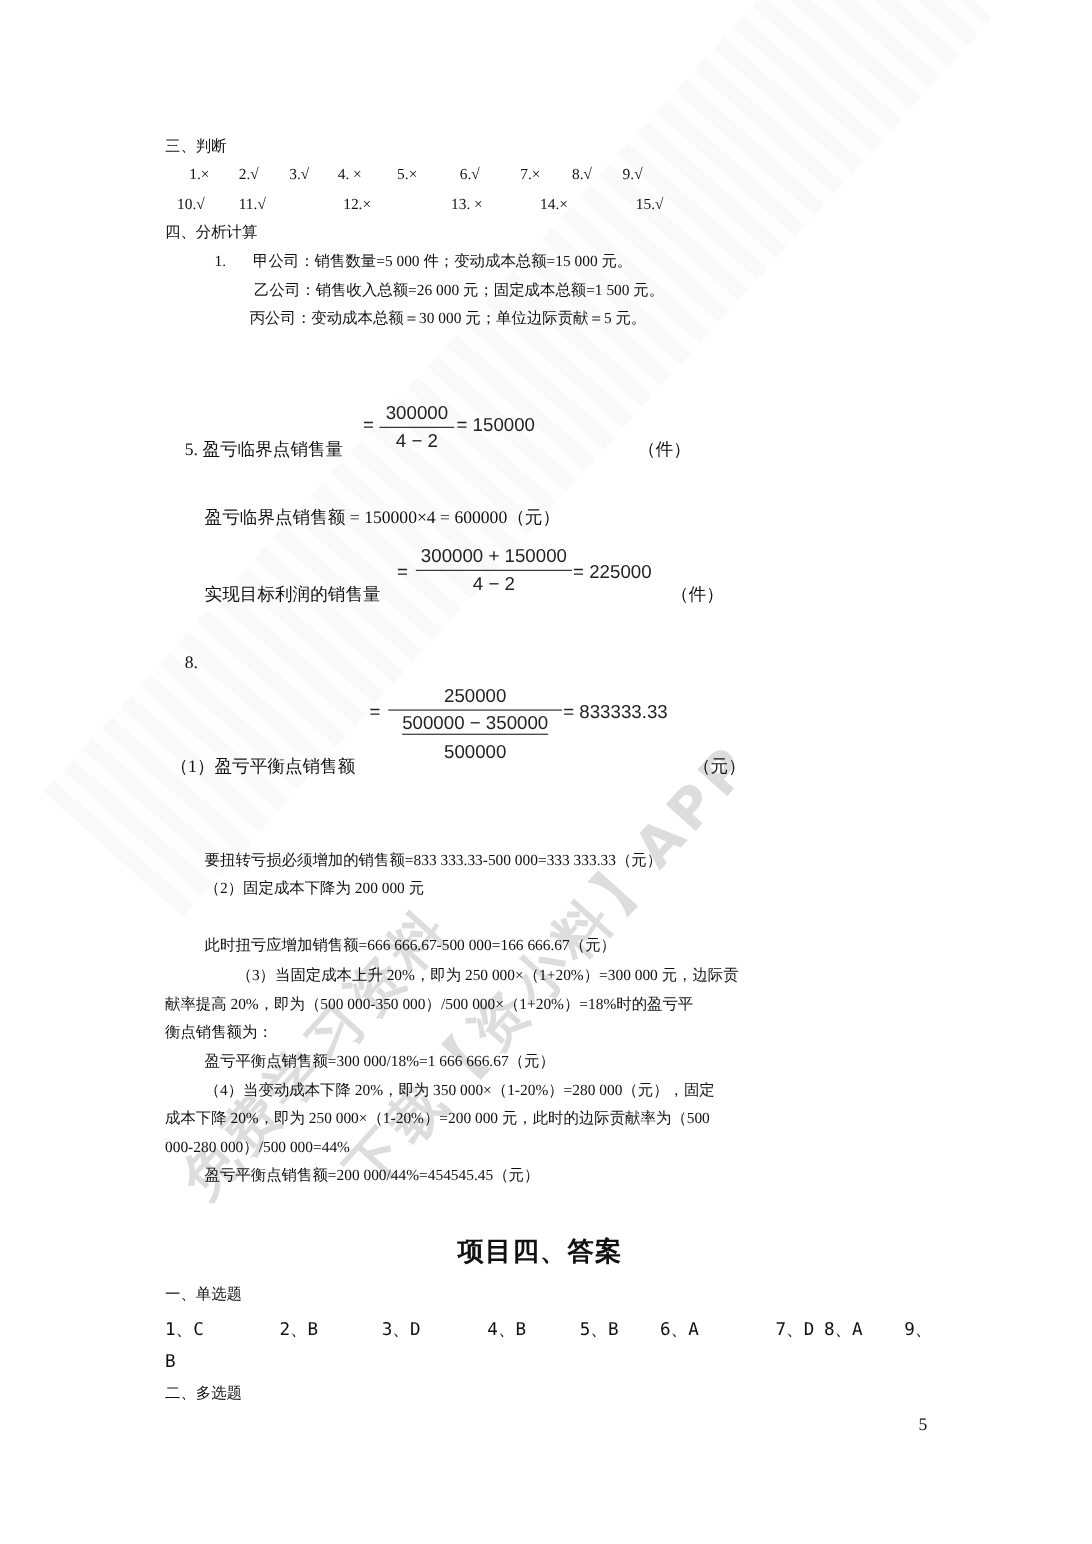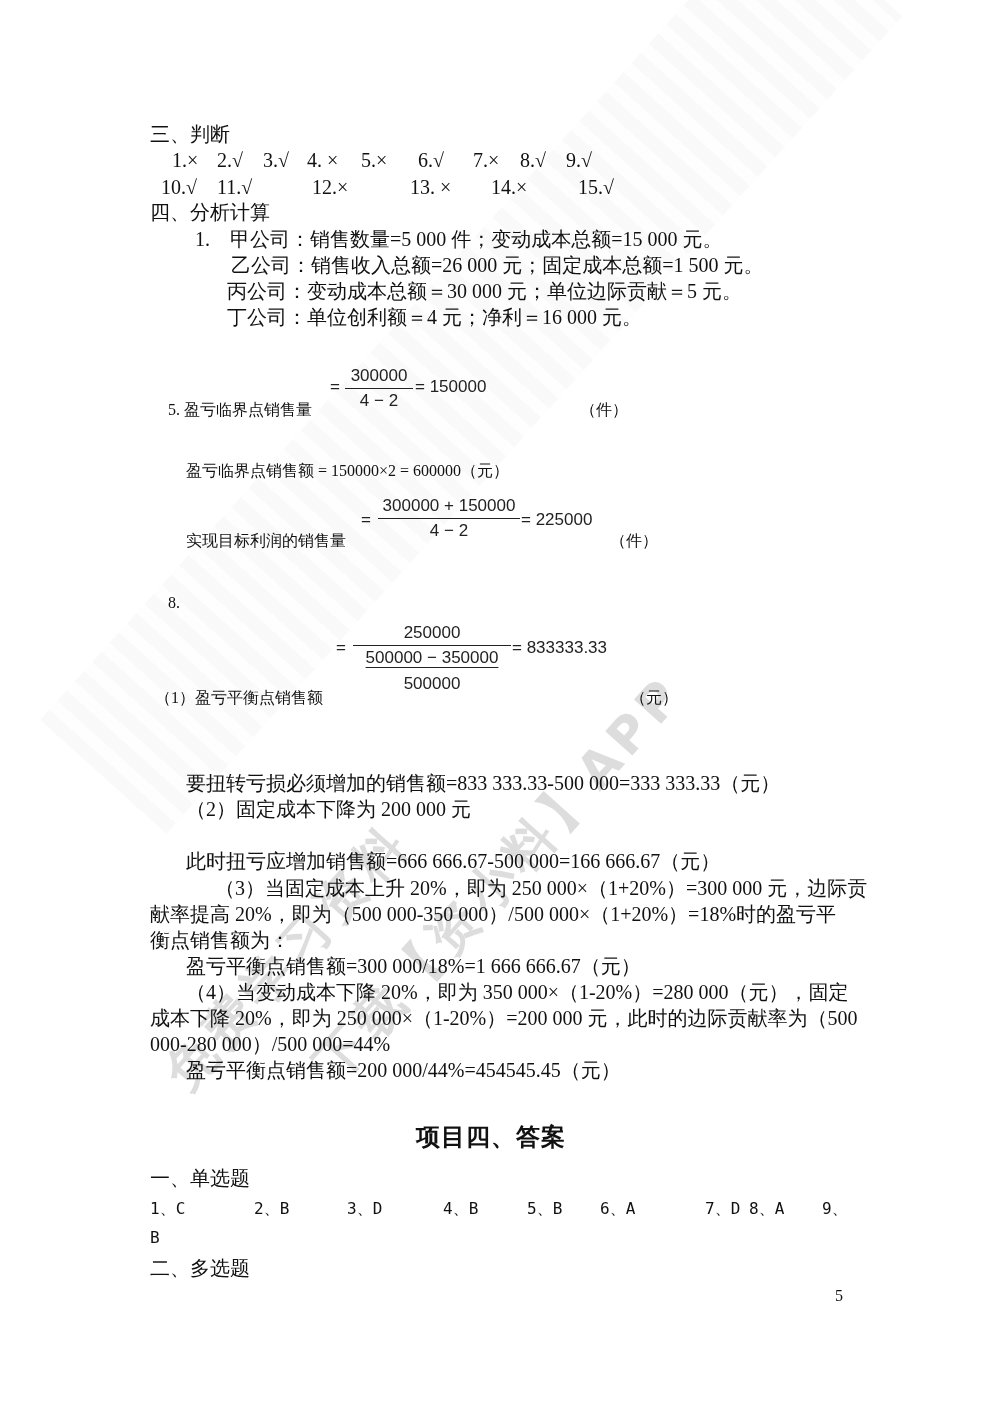--- a/index.html
+++ b/index.html
@@ -2,21 +2,21 @@
 <html><head>
 <meta charset="utf-8">
 <style>
   html, body { margin: 0; padding: 0; }
   body {
     width: 993px; height: 1404px; background: #ffffff; position: relative; overflow: hidden;
     font-family: "Liberation Serif", "DejaVu Serif", serif; color: #111;
   }
   .page { position: absolute; left: 0; top: 0; width: 993px; height: 1404px; }
   .abs { position: absolute; white-space: nowrap; }
-  .t18 { font-size: 20px; line-height: 22px; }
+  .t18 { font-size: 14px; line-height: 22px; }
   .t16 { font-size: 16px; line-height: 20px; }
   .frac { position: absolute; text-align: center; }
   .frac .num, .frac .den { display: block; font-family: "Liberation Sans", "DejaVu Sans", sans-serif; font-size: 17px; line-height: 22px; color: #222; }
   .frac .bar { display: block; border-top: 1.3px solid #222; margin: 1px 0; }
   .eq { position: absolute; font-family: "Liberation Sans", "DejaVu Sans", sans-serif; font-size: 17px; color: #222; white-space: nowrap; }
   .title { font-family: "DejaVu Sans", sans-serif; font-weight: bold; font-size: 24px; letter-spacing: 1px; }
   .watermark {
     position: absolute; left: 0; top: 0; width: 993px; height: 1404px; pointer-events: none; overflow: hidden;
   }
   .wm-band {
@@ -61,33 +61,32 @@
     <span style="left:410px; top:176px;">13. ×</span>
     <span style="left:491px; top:176px;">14.×</span>
     <span style="left:578px; top:176px;">15.√</span>
   </div>
 
   <div class="abs t18" style="left:150px; top:201px;">四、分析计算</div>
   <div class="abs t18" style="left:195px; top:228px;">1.</div>
   <div class="abs t18" style="left:230px; top:228px;">甲公司：销售数量=5 000 件；变动成本总额=15 000 元。</div>
   <div class="abs t18" style="left:231px; top:254px;">乙公司：销售收入总额=26 000 元；固定成本总额=1 500 元。</div>
   <div class="abs t18" style="left:227px; top:280px;">丙公司：变动成本总额＝30 000 元；单位边际贡献＝5 元。</div>
-  <div class="abs t18" style="left:227px; top:306px;">丁公司：单位创利额＝4 元；净利＝16 000 元。</div>
 
   <div class="abs t16" style="left:168px; top:400px;">5. 盈亏临界点销售量</div>
   <div class="eq" style="left:330px; top:377px;">=</div>
   <div class="frac" style="left:345px; top:365px; width:68px;">
     <span class="num">300000</span>
     <span class="bar"></span>
     <span class="den">4 − 2</span>
   </div>
   <div class="eq" style="left:415px; top:377px;">= 150000</div>
   <div class="abs t16" style="left:580px; top:400px;">（件）</div>
 
-  <div class="abs t16" style="left:186px; top:461px;">盈亏临界点销售额 = 150000×2 = 600000（元）</div>
+  <div class="abs t16" style="left:186px; top:461px;">盈亏临界点销售额 = 150000×4 = 600000（元）</div>
 
   <div class="abs t16" style="left:186px; top:531px;">实现目标利润的销售量</div>
   <div class="eq" style="left:361px; top:510px;">=</div>
   <div class="frac" style="left:378px; top:495px; width:142px;">
     <span class="num">300000 + 150000</span>
     <span class="bar"></span>
     <span class="den">4 − 2</span>
   </div>
   <div class="eq" style="left:521px; top:510px;">= 225000</div>
   <div class="abs t16" style="left:610px; top:531px;">（件）</div>

